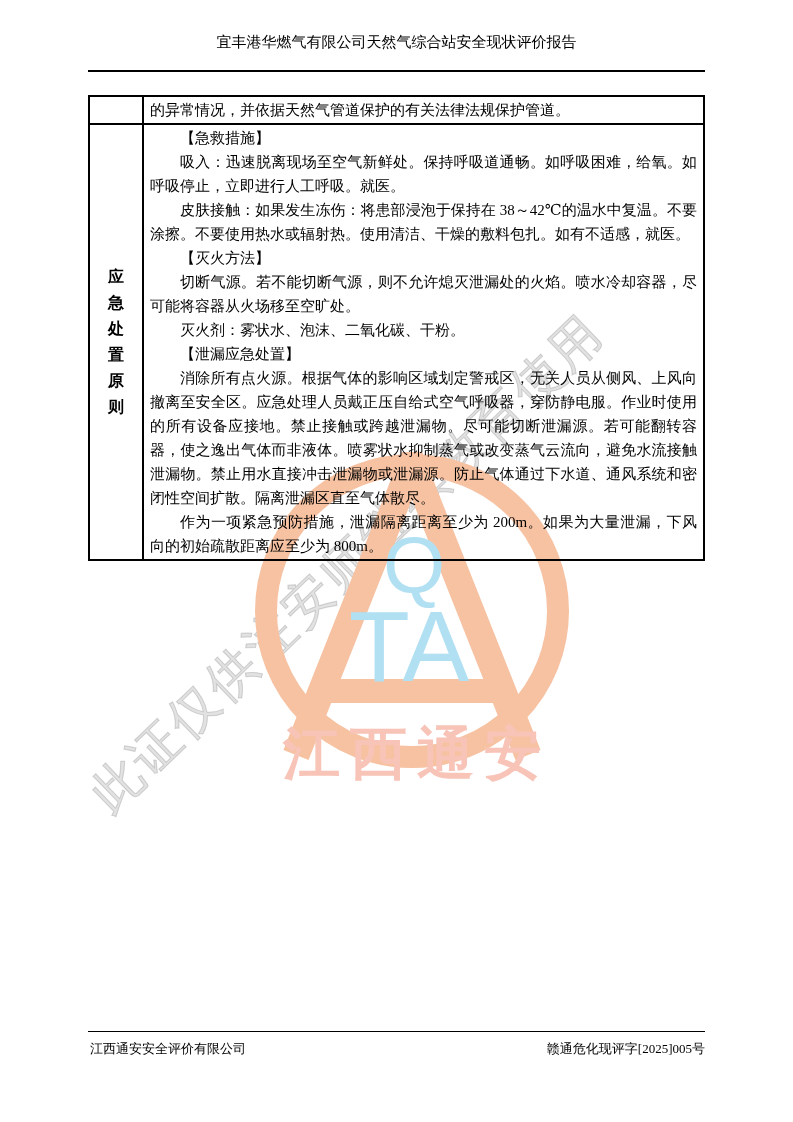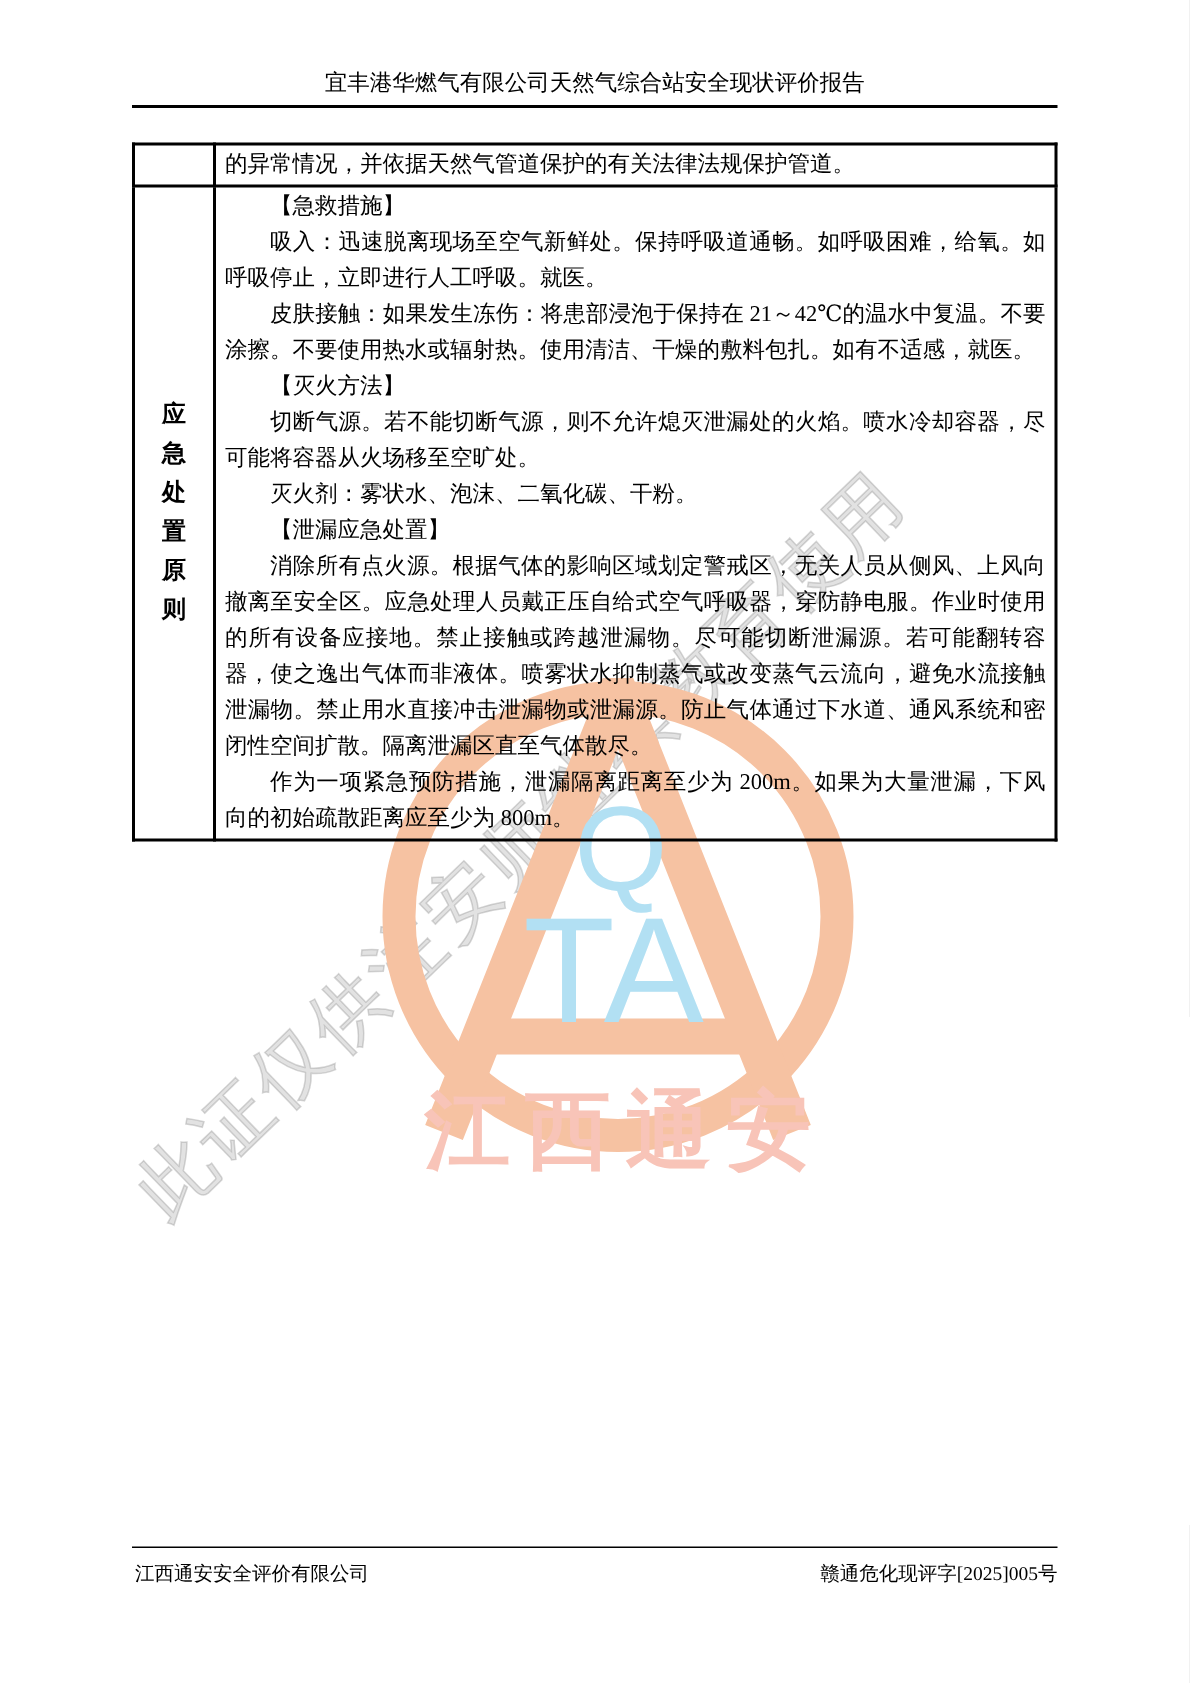--- a/index.html
+++ b/index.html
@@ -37,21 +37,21 @@
     left:283px; top:716px;
     font-family:"Liberation Sans","DejaVu Sans",sans-serif;
     font-size:57px; font-weight:bold;
     letter-spacing:10px;
     color:var(--brand-pink,#f8c4b8);
     white-space:nowrap;
   }
 
   
   .header-title {
-    position:absolute; top:46px; left:0; width:100%;
+    position:absolute; top:32px; left:0; width:100%;
     text-align:center; font-size:15px; line-height:20px;
     z-index:1;
   }
   .header-rule {
     position:absolute; top:70px; left:88px; width:617px;
     border-top:2px solid #000; z-index:1;
   }
 
   
   .content-table {
@@ -130,21 +130,21 @@
           <div class="vlabel">应
 急
 处
 置
 原
 则</div>
         </td>
         <td class="cell-body">
           <p class="para">【急救措施】</p>
           <p class="para">吸入：迅速脱离现场至空气新鲜处。保持呼吸道通畅。如呼吸困难，给氧。如呼吸停止，立即进行人工呼吸。就医。</p>
-          <p class="para">皮肤接触：如果发生冻伤：将患部浸泡于保持在 21～42℃的温水中复温。不要涂擦。不要使用热水或辐射热。使用清洁、干燥的敷料包扎。如有不适感，就医。</p>
+          <p class="para">皮肤接触：如果发生冻伤：将患部浸泡于保持在 38～42℃的温水中复温。不要涂擦。不要使用热水或辐射热。使用清洁、干燥的敷料包扎。如有不适感，就医。</p>
           <p class="para">【灭火方法】</p>
           <p class="para">切断气源。若不能切断气源，则不允许熄灭泄漏处的火焰。喷水冷却容器，尽可能将容器从火场移至空旷处。</p>
           <p class="para">灭火剂：雾状水、泡沫、二氧化碳、干粉。</p>
           <p class="para">【泄漏应急处置】</p>
           <p class="para">消除所有点火源。根据气体的影响区域划定警戒区，无关人员从侧风、上风向撤离至安全区。应急处理人员戴正压自给式空气呼吸器，穿防静电服。作业时使用的所有设备应接地。禁止接触或跨越泄漏物。尽可能切断泄漏源。若可能翻转容器，使之逸出气体而非液体。喷雾状水抑制蒸气或改变蒸气云流向，避免水流接触泄漏物。禁止用水直接冲击泄漏物或泄漏源。防止气体通过下水道、通风系统和密闭性空间扩散。隔离泄漏区直至气体散尽。</p>
           <p class="para">作为一项紧急预防措施，泄漏隔离距离至少为 200m。如果为大量泄漏，下风向的初始疏散距离应至少为 800m。</p>
         </td>
       </tr>
     </tbody>
   </table>

